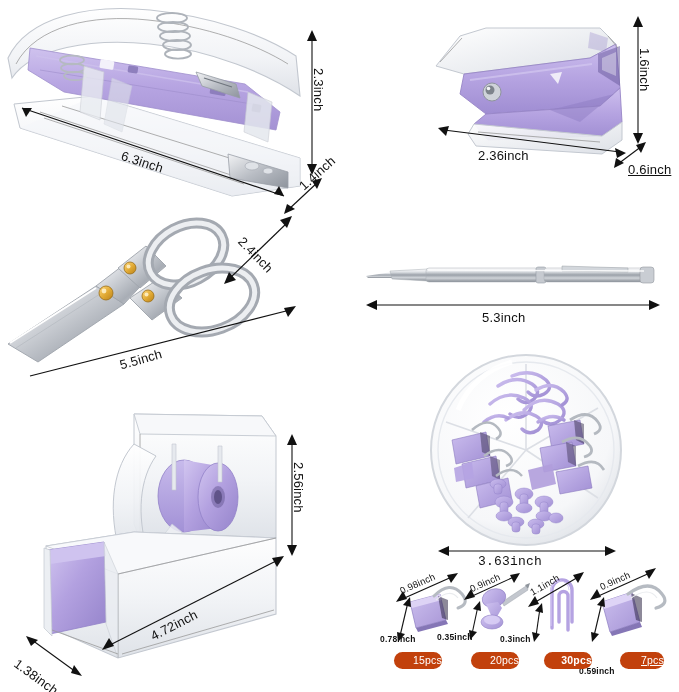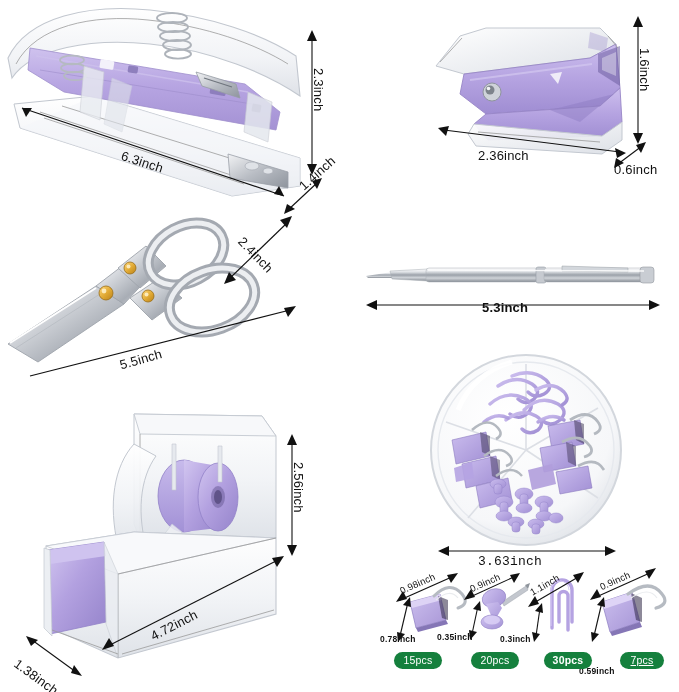--- a/index.html
+++ b/index.html
@@ -5,22 +5,22 @@
   html,body{margin:0;padding:0;background:#fff;}
   body{width:679px;height:692px;position:relative;overflow:hidden;
        font-family:"Liberation Sans","DejaVu Sans",sans-serif;color:#1b1b1b;}
   .stage{position:absolute;inset:0;}
   .item{position:absolute;}
   .dim{position:absolute;font-size:13px;color:#111;white-space:nowrap;letter-spacing:.2px;}
   .dim.sm{font-size:9.5px;}
   .dim.xs{font-size:8.5px;font-weight:bold;}
   svg{display:block;overflow:visible;}
   .pillrow{position:absolute;left:388px;top:652px;width:291px;height:26px;}
-  .pill{position:absolute;height:17px;border-radius:9px;background:#15803d;
-        color:#fff;font-size:10.5px;line-height:17px;text-align:center;letter-spacing:.2px;}
+  .pill{position:absolute;height:17px;border-radius:9px;background:#c2410c;
+        color:#fff;font-size:10.5px;line-height:17px;text-align:right;letter-spacing:.2px;}
   .ar{stroke:#111;stroke-width:1.1;fill:none;}
   .arh{fill:#111;}
   .ln{stroke:#9a9a9a;stroke-width:.8;fill:none;}
 </style>
 </head>
 <body>
 
 <div class="stage">
 
   <div class="item" style="left:0;top:0;width:330px;height:220px;">
@@ -159,21 +159,21 @@
     <polygon points="2,6 13,4 10,14" class="arh"></polygon>
     <polygon points="190,31 179,26 181,36" class="arh"></polygon>
   </svg>
   <div class="dim" style="left:478px;top:148px;">2.36inch</div>
 
   <svg class="item" style="left:614px;top:140px;" width="34" height="30">
     <line x1="4" y1="24" x2="28" y2="6" class="ar"></line>
     <polygon points="0,28 2,18 10,23" class="arh"></polygon>
     <polygon points="32,2 22,5 27,13" class="arh"></polygon>
   </svg>
-  <div class="dim" style="left:614px;top:162px;">0.6inch</div>
+  <div class="dim" style="left:628px;top:162px;text-decoration:underline;">0.6inch</div>
 
   <div class="item" style="left:0;top:212px;width:290px;height:170px;">
     <svg width="290" height="170" viewBox="0 0 290 170">
       <defs>
         <linearGradient id="steel" x1="0" y1="0" x2="1" y2="1">
           <stop offset="0%" stop-color="#ffffff"></stop>
             <stop offset="35%" stop-color="#d5d8dd"></stop>
           <stop offset="70%" stop-color="#a8adb5"></stop>
             <stop offset="100%" stop-color="#dfe2e6"></stop>
         </linearGradient>
@@ -252,21 +252,21 @@
       <rect x="274" y="7" width="14" height="16" rx="3" fill="#c9cdd3" stroke="#93999f" stroke-width=".6"></rect>
       <path d="M62 10 L278 11" stroke="#ffffff" stroke-width="1.4" opacity=".85"></path>
     </svg>
   </div>
 
   <svg class="item" style="left:366px;top:298px;" width="294" height="14">
     <line x1="8" y1="7" x2="286" y2="7" class="ar"></line>
     <polygon points="0,7 11,2 11,12" class="arh"></polygon>
     <polygon points="294,7 283,2 283,12" class="arh"></polygon>
   </svg>
-  <div class="dim" style="left:482px;top:300px;font-weight:bold;">5.3inch</div>
+  <div class="dim" style="left:482px;top:310px;">5.3inch</div>
 
   <div class="item" style="left:22px;top:404px;width:288px;height:272px;">
     <svg width="288" height="272" viewBox="0 0 288 272">
       <defs>
         <linearGradient id="acr" x1="0" y1="0" x2="0" y2="1">
           <stop offset="0%" stop-color="#ffffff" stop-opacity=".98"></stop>
           <stop offset="50%" stop-color="#f1f3f6" stop-opacity=".9"></stop>
           <stop offset="100%" stop-color="#dde1e7" stop-opacity=".95"></stop>
         </linearGradient>
         <linearGradient id="pur3" x1="0" y1="0" x2="1" y2="1">

